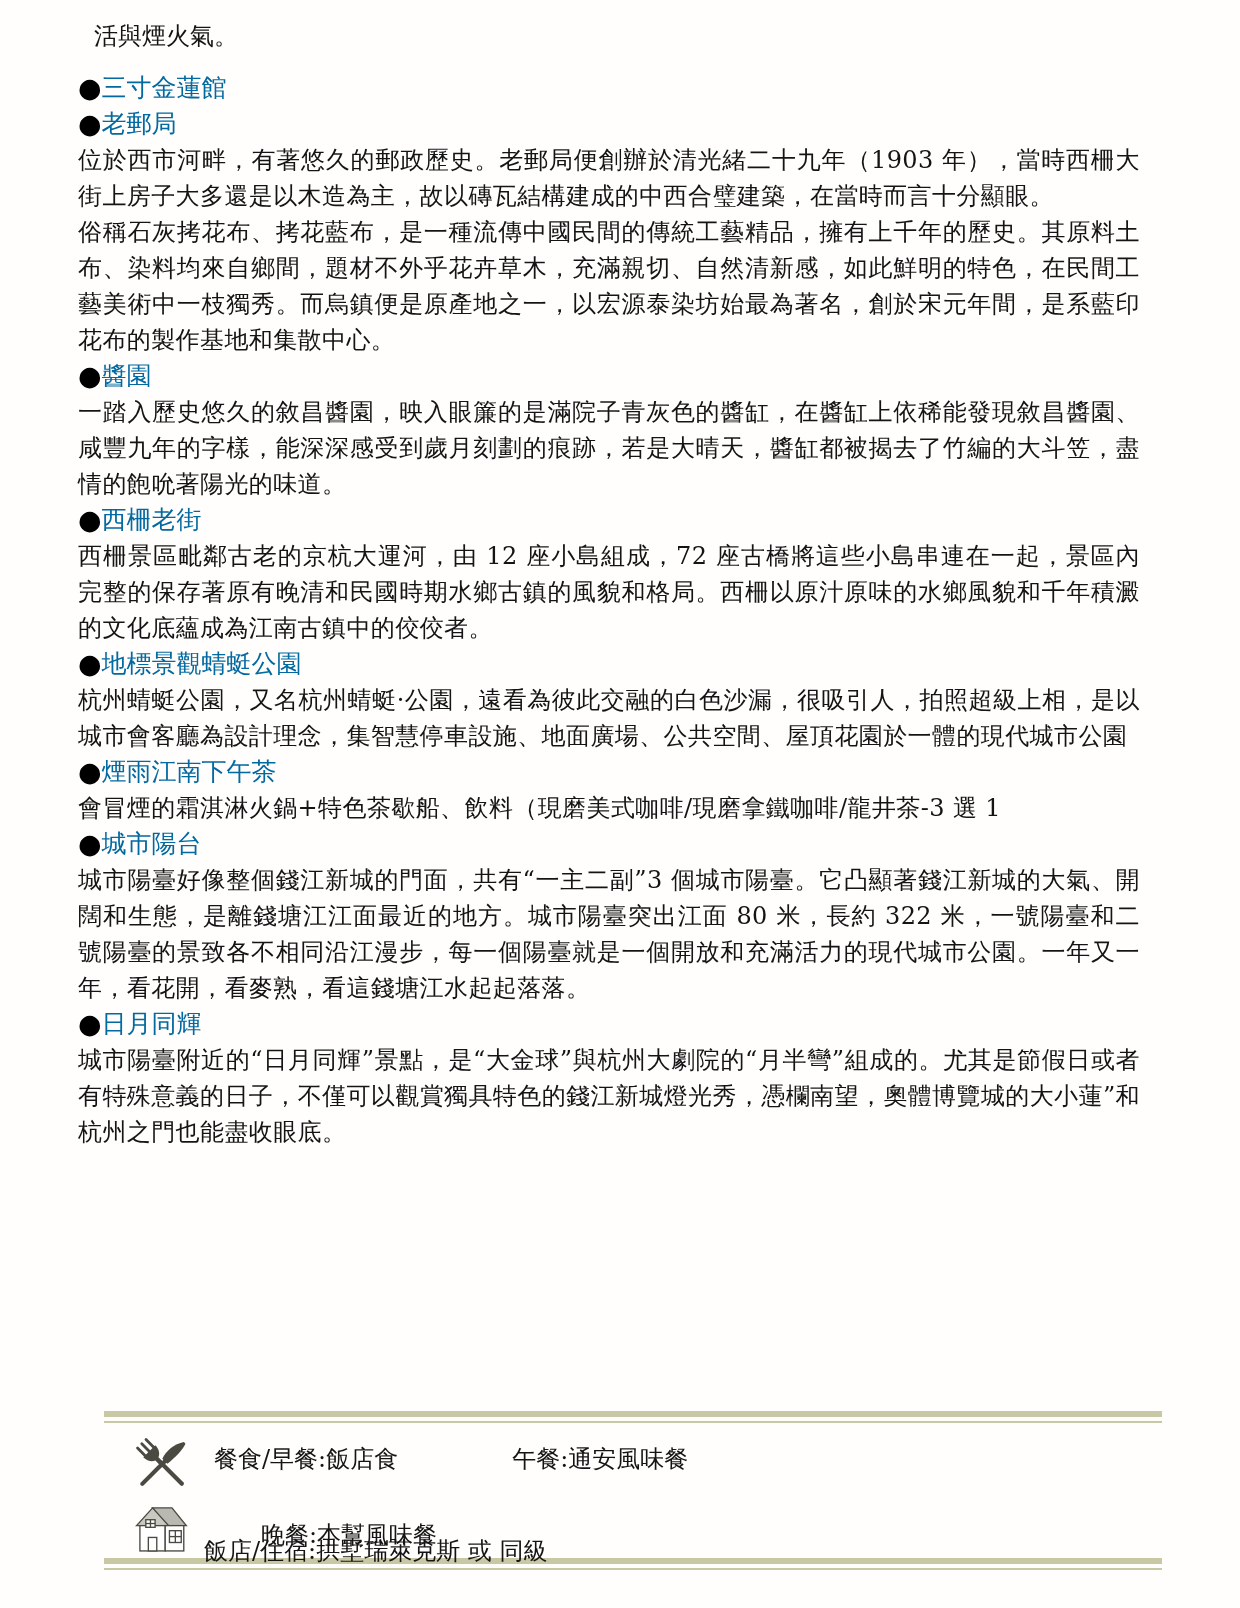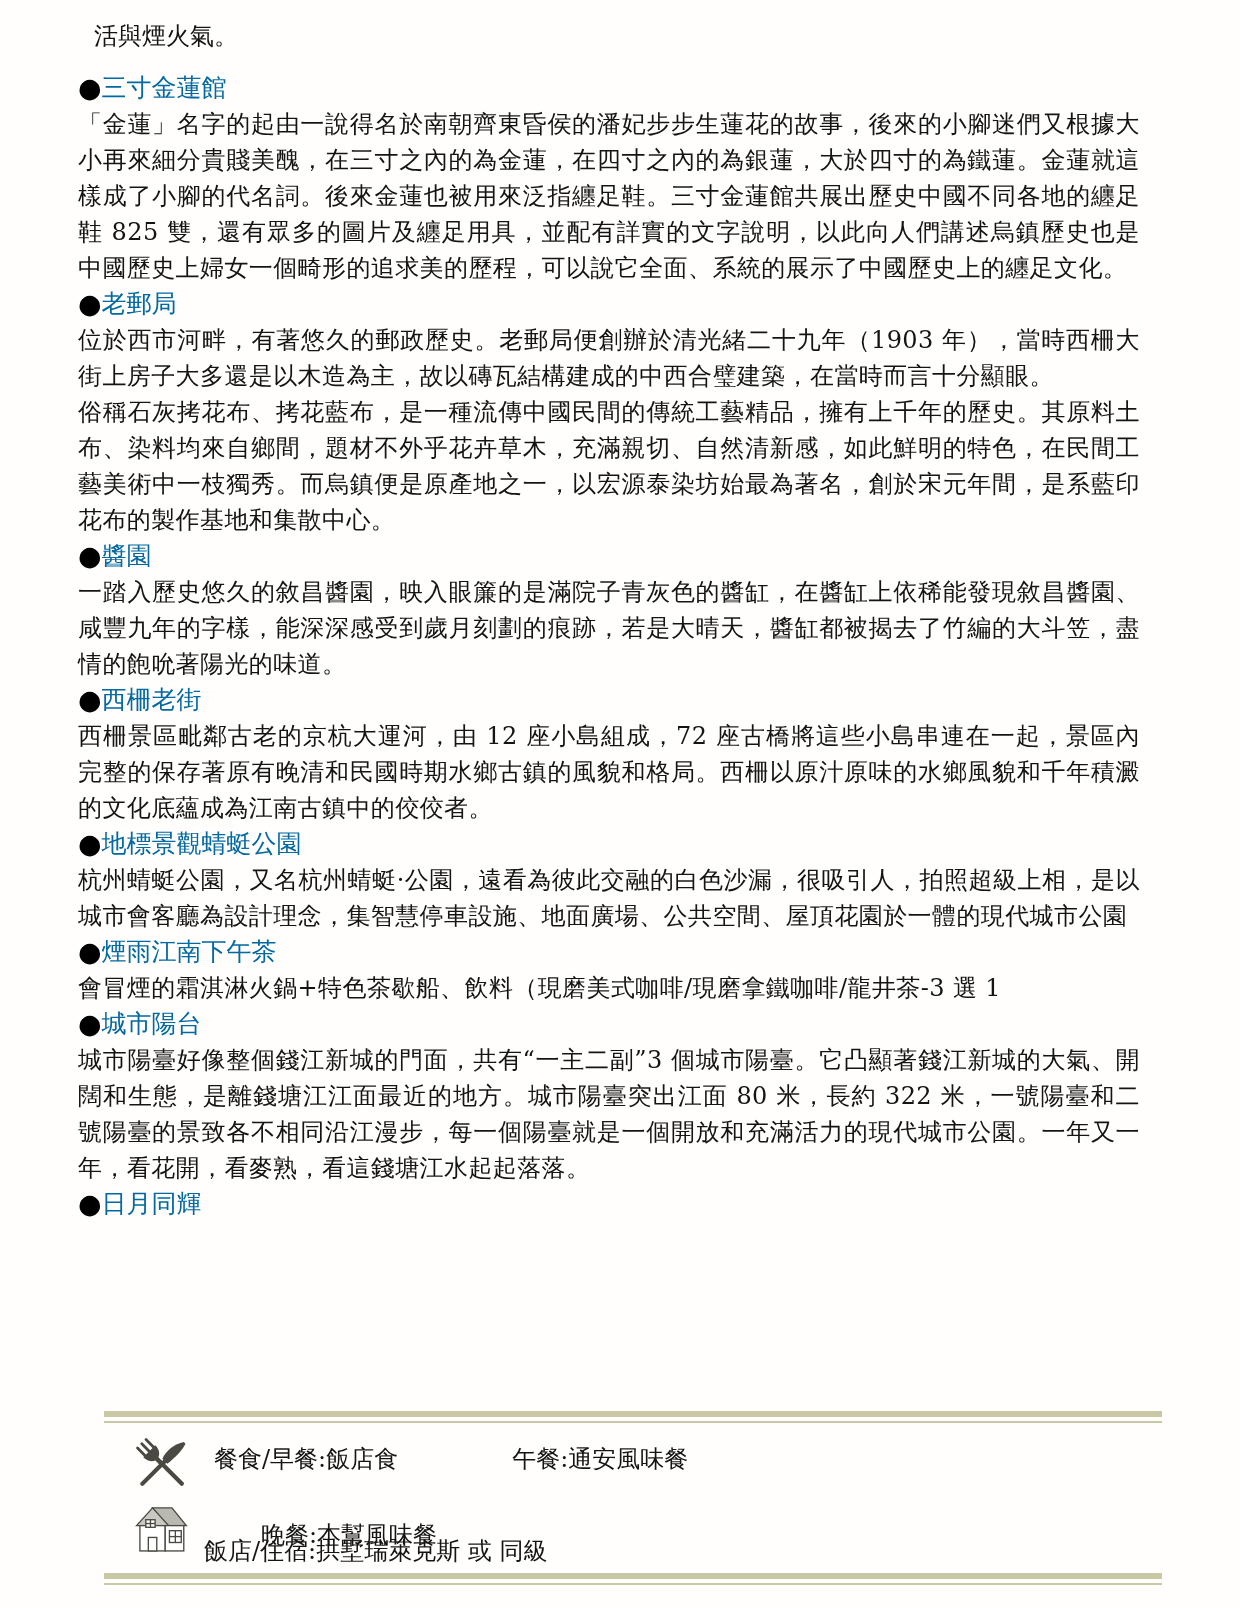--- a/index.html
+++ b/index.html
@@ -50,21 +50,21 @@
     position: absolute;
     top: 1411px;
     left: 104px;
     width: 1058px;
   }
   .rule { width: 100%; }
   .rule-thick { height: 6px; background: #c8c8a5; }
   .rule-thin  { height: 2px; background: #c8c8a5; margin-top: 4px; }
   .footer-body {
     position: relative;
-    height: 150px;
+    height: 135px;
     font-size: 24px;
   }
   .meal-icon {
     position: absolute;
     left: 26px;
     top: 8px;
     width: 64px;
     height: 66px;
     color: #4a4a42;
   }
@@ -83,21 +83,20 @@
 </style>
 </head>
 <body>
 
 <div class="content">
 
   <p class="intro-line">活與煙火氣。</p>
 
   <div class="section">
     <div class="section-header"><span class="bullet">●</span><span class="section-title">三寸金蓮館</span></div>
-    <p class="body-text">「金蓮」名字的起由一說得名於南朝齊東昏侯的潘妃步步生蓮花的故事，後來的小腳迷們又根據大小再來細分貴賤美醜，在三寸之內的為金蓮，在四寸之內的為銀蓮，大於四寸的為鐵蓮。金蓮就這樣成了小腳的代名詞。後來金蓮也被用來泛指纏足鞋。三寸金蓮館共展出歷史中國不同各地的纏足鞋 825 雙，還有眾多的圖片及纏足用具，並配有詳實的文字說明，以此向人們講述烏鎮歷史也是中國歷史上婦女一個畸形的追求美的歷程，可以說它全面、系統的展示了中國歷史上的纏足文化。</p>
   </div>
 
   <div class="section">
     <div class="section-header"><span class="bullet">●</span><span class="section-title">老郵局</span></div>
     <p class="body-text">位於西市河畔，有著悠久的郵政歷史。老郵局便創辦於清光緒二十九年（1903 年），當時西柵大街上房子大多還是以木造為主，故以磚瓦結構建成的中西合璧建築，在當時而言十分顯眼。</p>
   </div>
 
   <div class="section">
     <p class="body-text">俗稱石灰拷花布、拷花藍布，是一種流傳中國民間的傳統工藝精品，擁有上千年的歷史。其原料土布、染料均來自鄉間，題材不外乎花卉草木，充滿親切、自然清新感，如此鮮明的特色，在民間工藝美術中一枝獨秀。而烏鎮便是原產地之一，以宏源泰染坊始最為著名，創於宋元年間，是系藍印花布的製作基地和集散中心。</p>
   </div>
@@ -122,20 +121,21 @@
     <p class="body-text">會冒煙的霜淇淋火鍋+特色茶歇船、飲料（現磨美式咖啡/現磨拿鐵咖啡/龍井茶-3 選 1</p>
   </div>
 
   <div class="section">
     <div class="section-header"><span class="bullet">●</span><span class="section-title">城市陽台</span></div>
     <p class="body-text">城市陽臺好像整個錢江新城的門面，共有“一主二副”3 個城市陽臺。它凸顯著錢江新城的大氣、開闊和生態，是離錢塘江江面最近的地方。城市陽臺突出江面 80 米，長約 322 米，一號陽臺和二號陽臺的景致各不相同沿江漫步，每一個陽臺就是一個開放和充滿活力的現代城市公園。一年又一年，看花開，看麥熟，看這錢塘江水起起落落。</p>
   </div>
 
   <div class="section">
     <div class="section-header"><span class="bullet">●</span><span class="section-title">日月同輝</span></div>
+    <p class="body-text">城市陽臺附近的“日月同輝”景點，是“大金球”與杭州大劇院的“月半彎”組成的。尤其是節假日或者有特殊意義的日子，不僅可以觀賞獨具特色的錢江新城燈光秀，憑欄南望，奧體博覽城的大小蓮”和杭州之門也能盡收眼底。</p>
   </div>
 
 </div>
 
 <div class="footer">
   <div class="rule rule-thick"></div>
   <div class="rule rule-thin"></div>
 
   <div class="footer-body">
 

